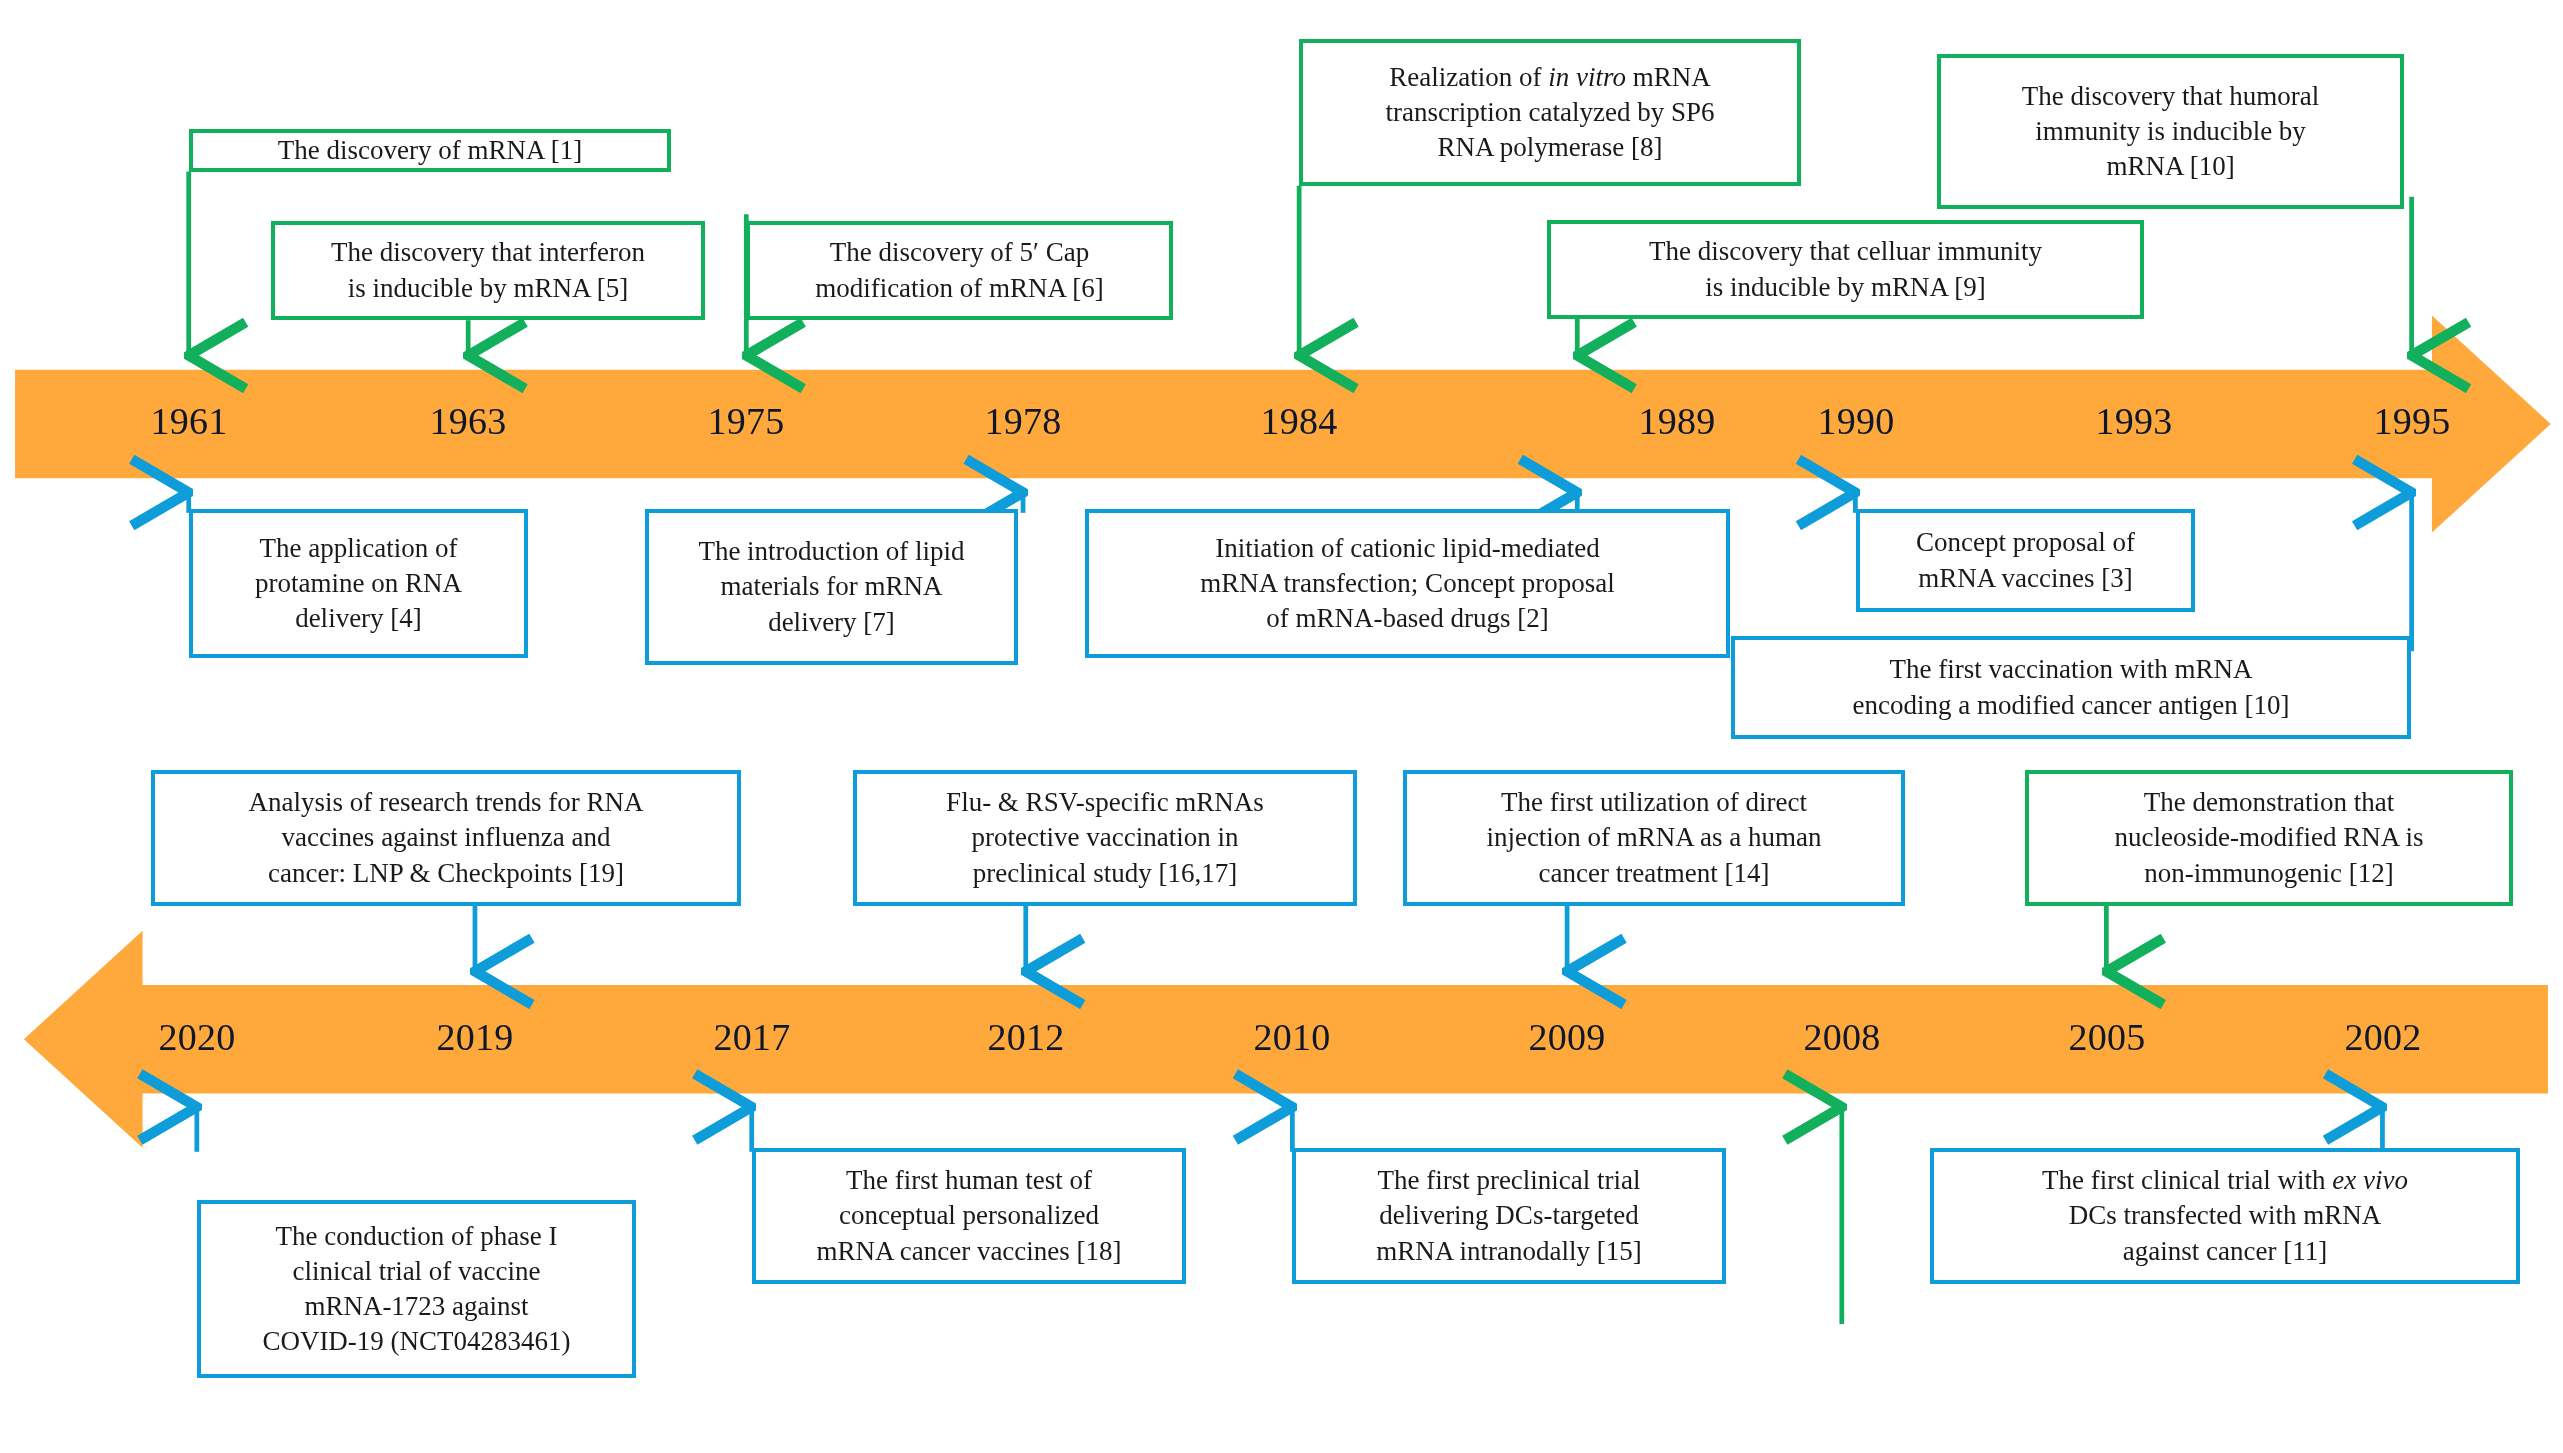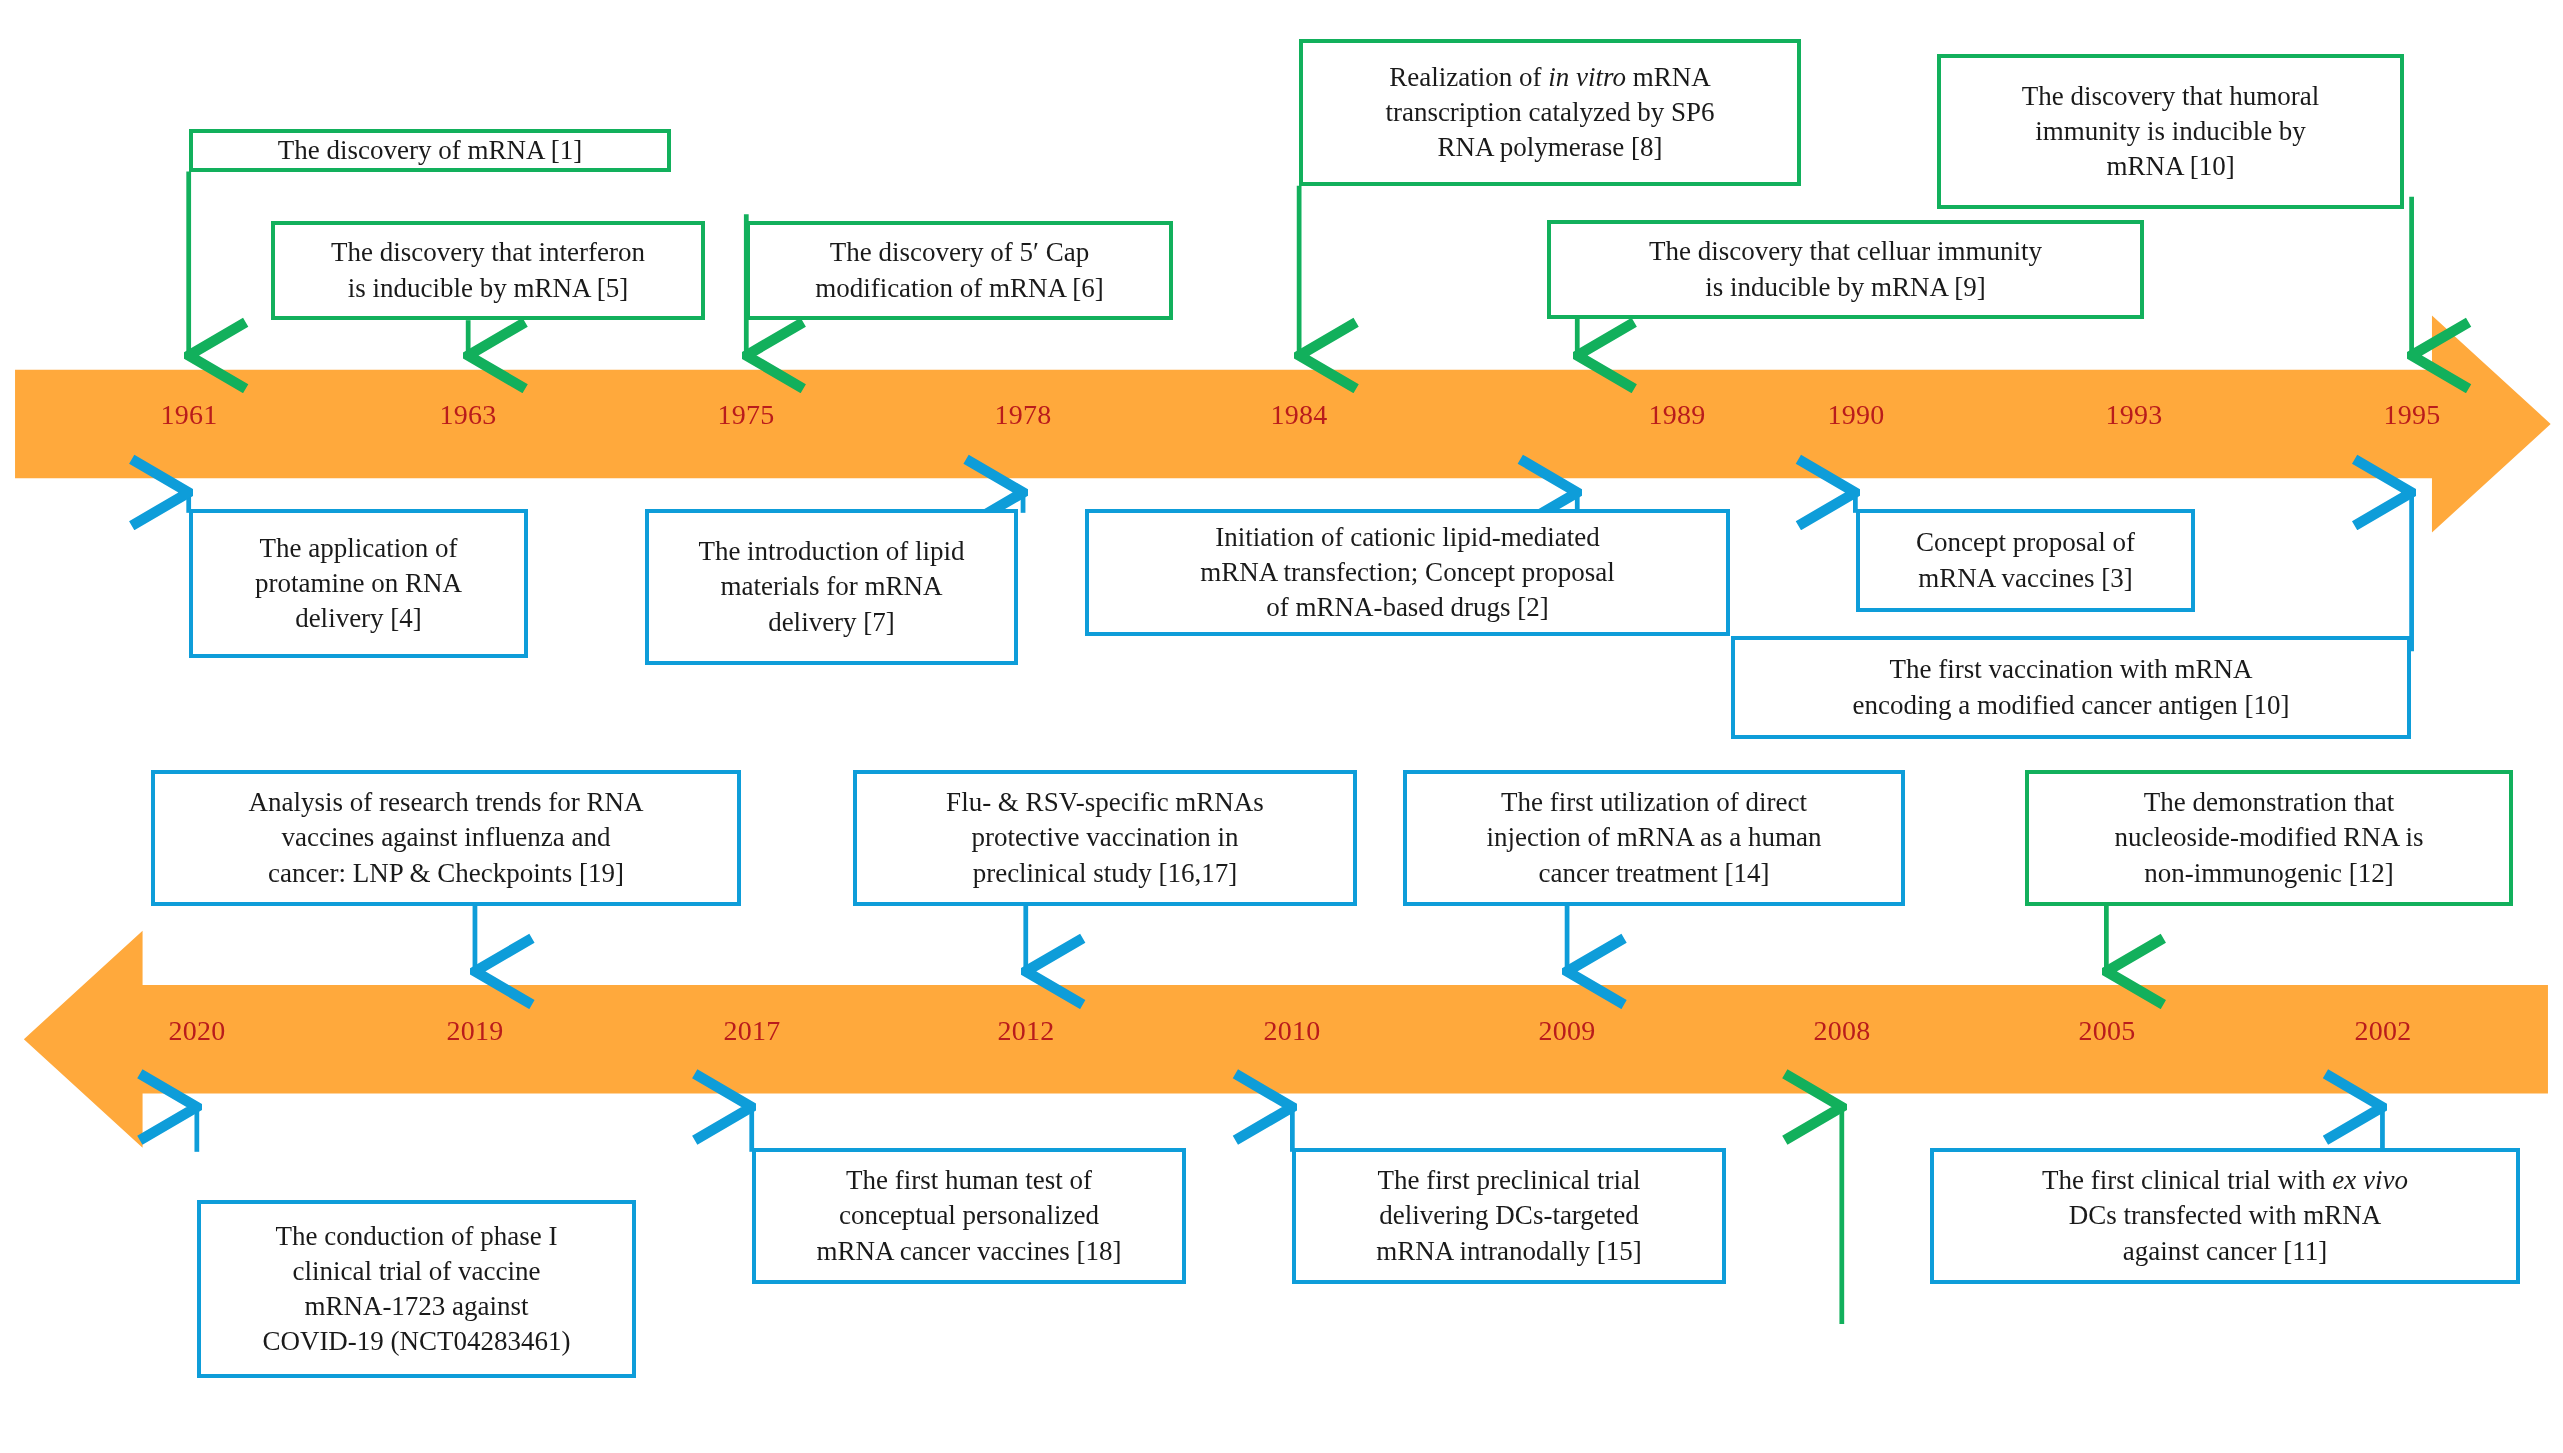--- a/index.html
+++ b/index.html
@@ -23,22 +23,22 @@
     font-size:27px;
     padding:4.1px 9.5px;
   }
   .tbox.green{border:4.1px solid #12B05C;}
   .tbox.blue{border:4.1px solid #0E9DD9;}
   .tbox .txt{display:block;width:100%;white-space:pre-line;}
   .tbox i{font-style:italic;}
   
   .year{
     position:absolute;
-    color:#b91c1c;
-    font-size:28px;
+    color:#0f172a;
+    font-size:38px;
     letter-spacing:0.3px;
     text-align:center;
     transform:translateX(-50%);
     white-space:nowrap;
     font-family:Liberation Serif, serif;
   }
 </style>
 </head>
 <body>
 
@@ -163,21 +163,21 @@
 protamine on RNA
 delivery [4]</span>
   </div>
 
   <div class="tbox blue" style="left:645px;top:509px;width:373px;height:156px;">
     <span class="txt">The introduction of lipid
 materials for mRNA
 delivery [7]</span>
   </div>
 
-  <div class="tbox blue" style="left:1085px;top:509px;width:645px;height:127px;">
+  <div class="tbox blue" style="left:1085px;top:509px;width:645px;height:149px;">
     <span class="txt">Initiation of cationic lipid-mediated
 mRNA transfection;  Concept proposal
 of mRNA-based drugs [2]</span>
   </div>
 
   <div class="tbox blue" style="left:1856px;top:509px;width:339px;height:103px;">
     <span class="txt">Concept proposal of
 mRNA vaccines [3]</span>
   </div>
 

